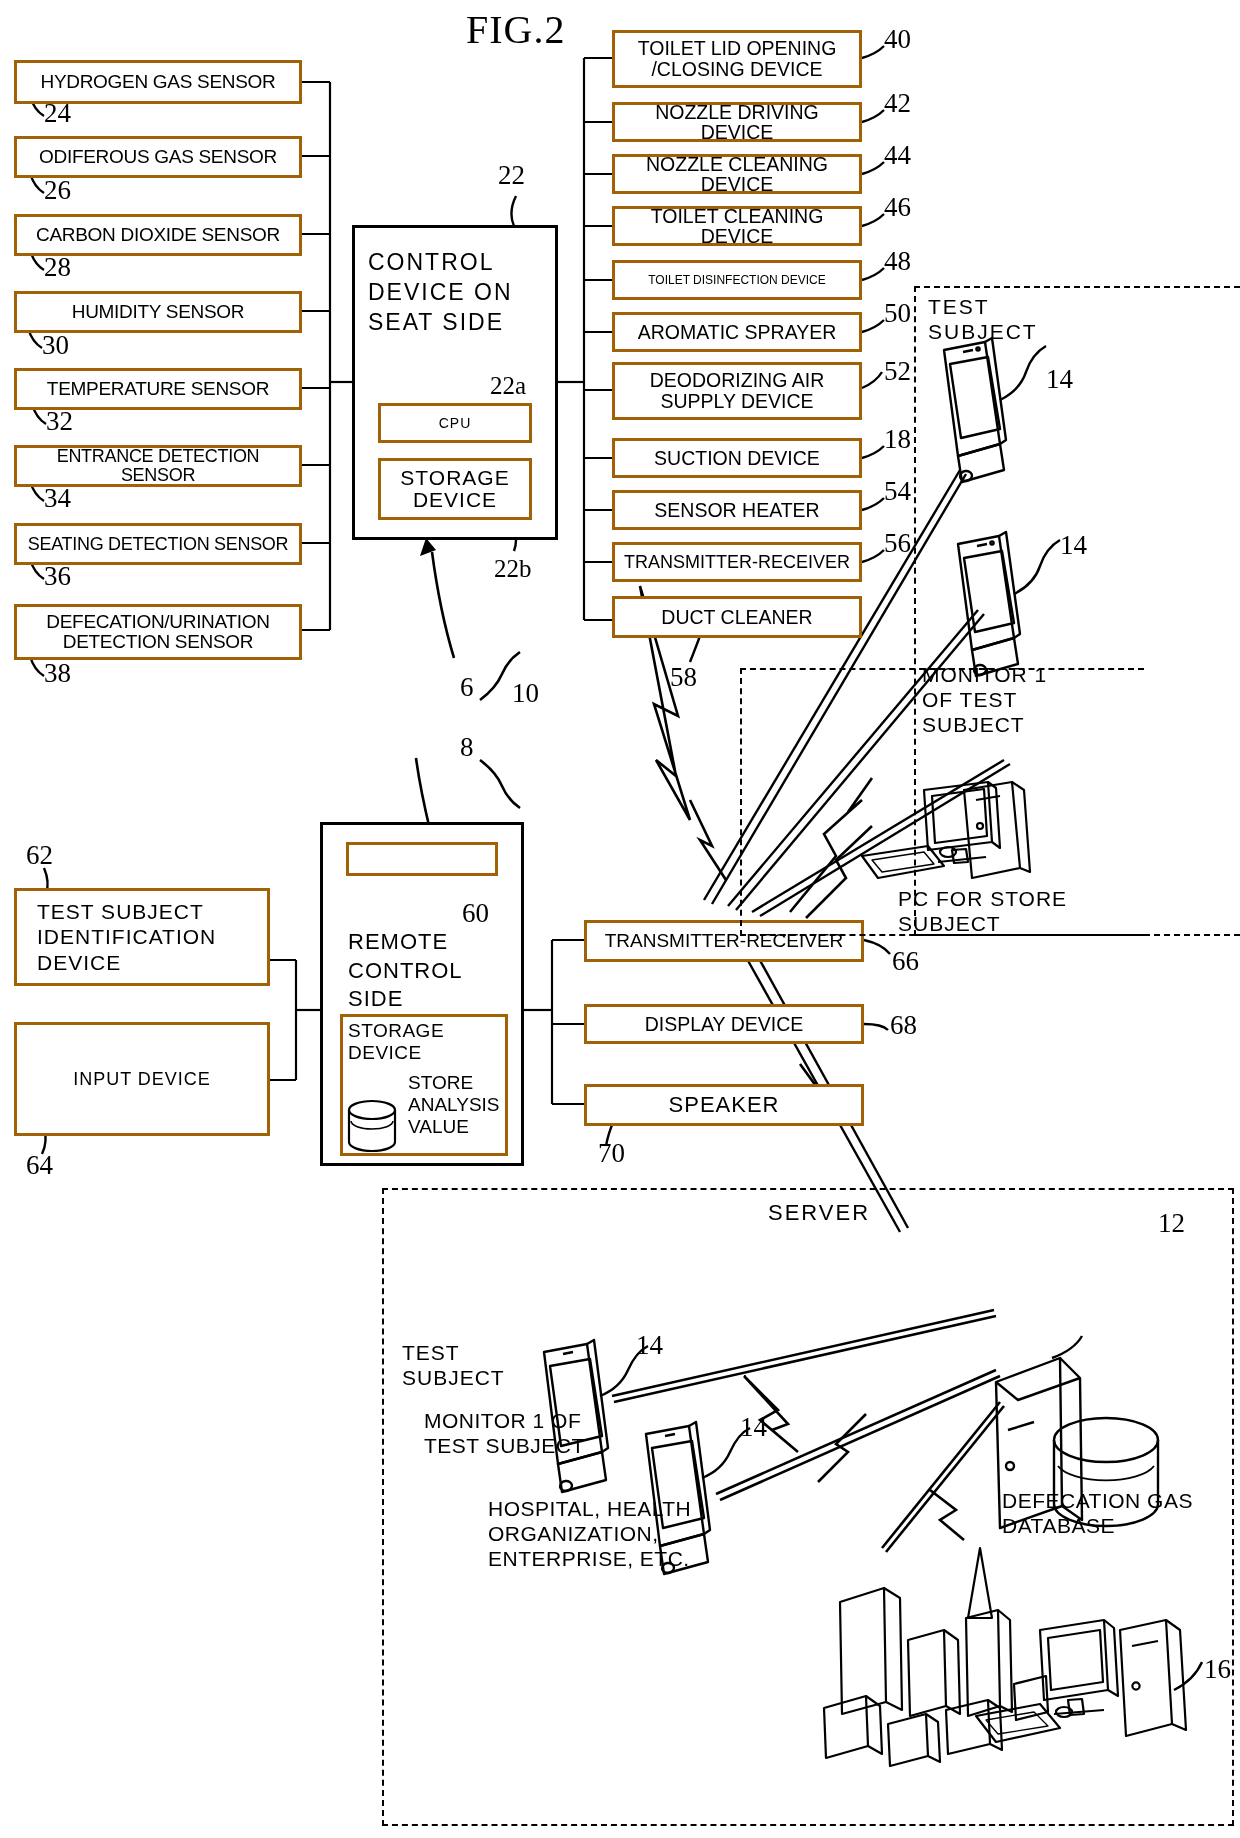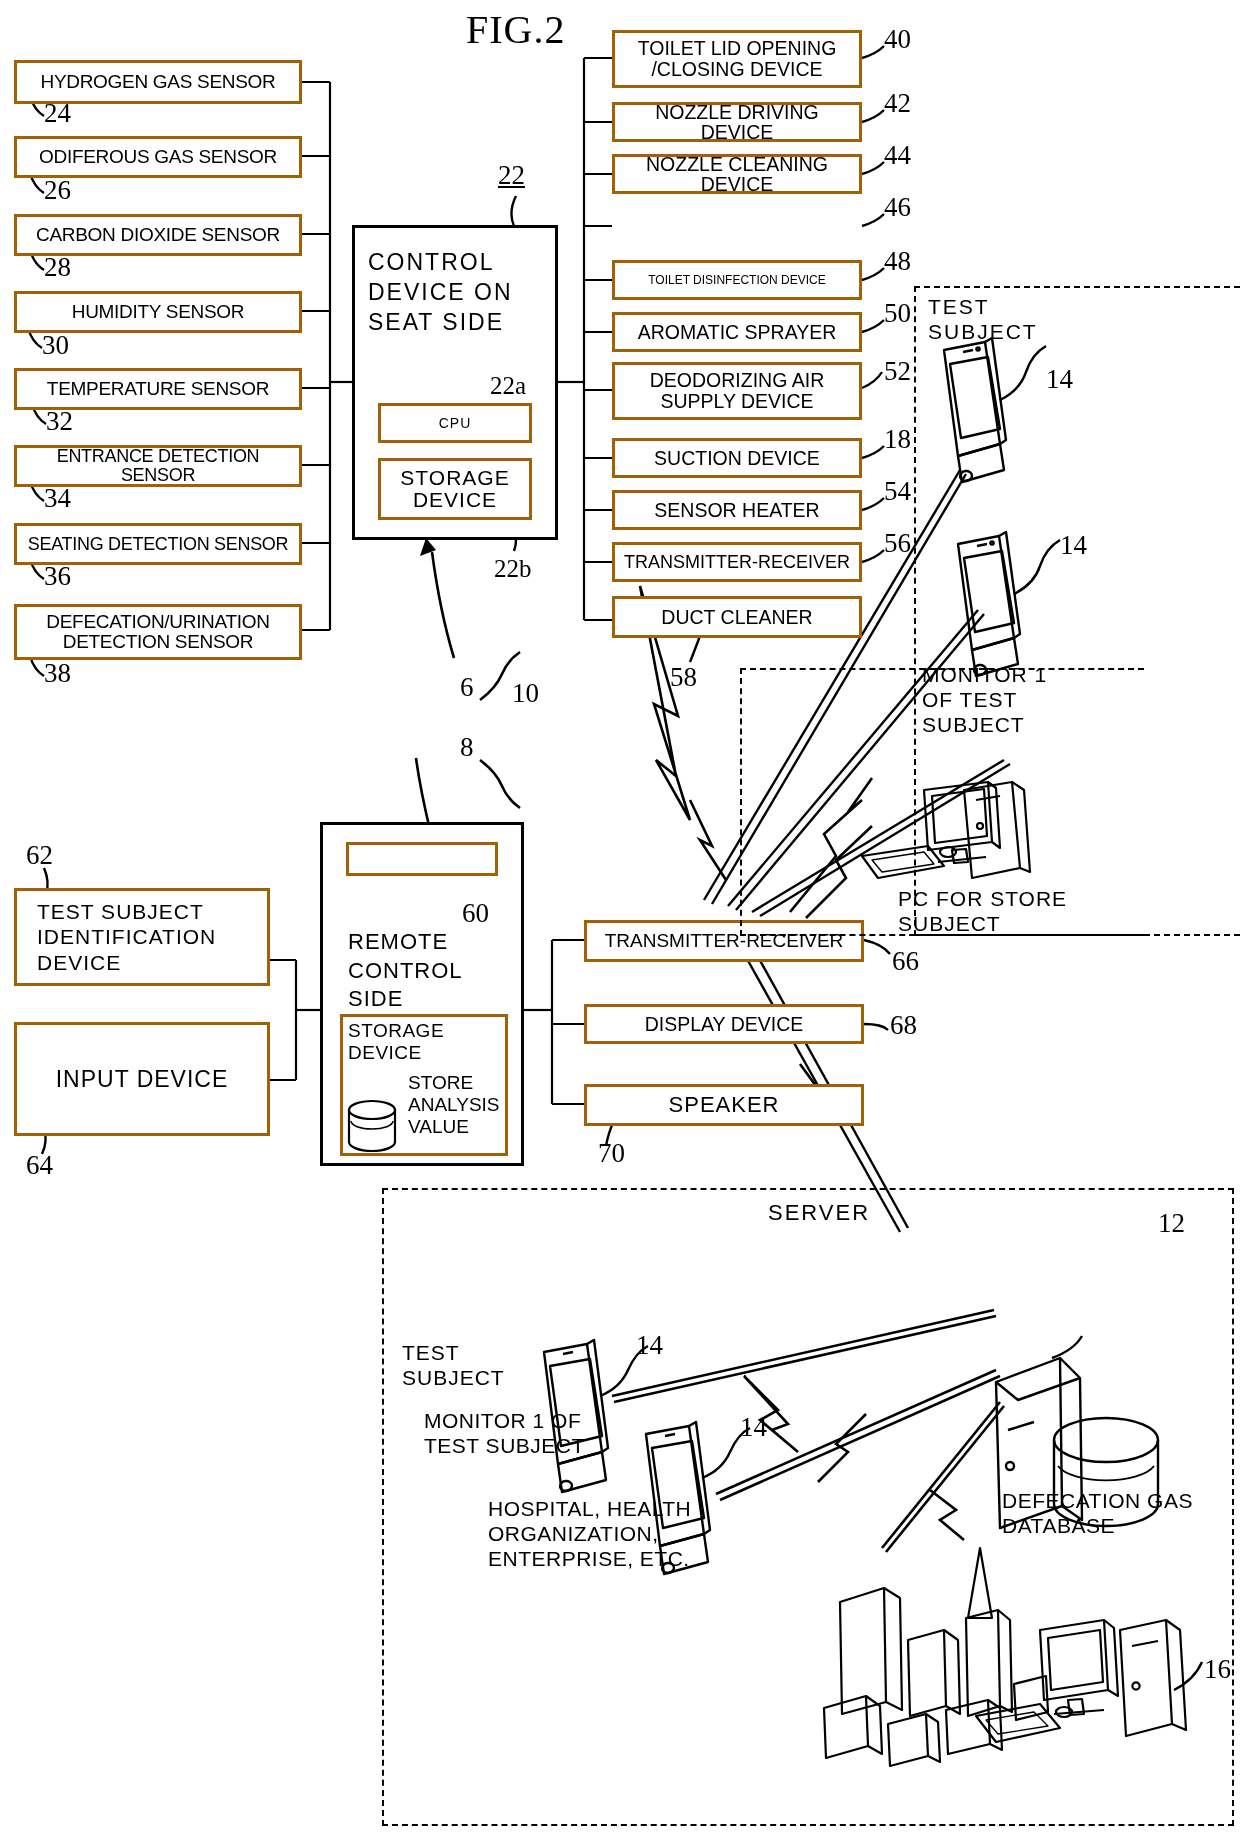--- a/index.html
+++ b/index.html
@@ -307,21 +307,21 @@
 
   <div class="box sensor-box" style="left:14px;top:604px;width:288px;height:56px;white-space:pre-line;font-size:19px;">
     <span>DEFECATION/URINATION
 DETECTION SENSOR</span></div>
   <div class="num" style="left:44px;top:658px;">38</div>
 
   <div class="ctrl" style="left:352px;top:225px;width:206px;height:315px;"></div>
   <div class="ctrl-label" style="left:368px;top:248px;white-space:pre-line;">CONTROL
 DEVICE  ON
 SEAT SIDE</div>
-  <div class="num" style="left:498px;top:160px;text-decoration:underline;">22</div>
+  <div class="num" style="left:498px;top:160px;">22</div>
 
   <div class="box" style="left:378px;top:403px;width:154px;height:40px;font-size:14px;letter-spacing:1px;">
     <span>CPU</span>
     </div>
   <div class="num s" style="left:490px;top:372px;">22a</div>
 
   <div class="box" style="left:378px;top:458px;width:154px;height:62px;font-size:21px;letter-spacing:1px;white-space:pre-line;">
     <span>STORAGE
 DEVICE</span></div>
   <div class="num s" style="left:494px;top:555px;">22b</div>
@@ -334,20 +334,23 @@
   <div class="box dev-box" style="left:612px;top:102px;width:250px;height:40px;">
     <span>NOZZLE DRIVING DEVICE</span>
     </div>
   <div class="num" style="left:884px;top:88px;">42</div>
 
   <div class="box dev-box" style="left:612px;top:154px;width:250px;height:40px;">
     <span>NOZZLE CLEANING DEVICE</span>
     </div>
   <div class="num" style="left:884px;top:140px;">44</div>
 
+  <div class="box dev-box" style="left:612px;top:206px;width:250px;height:40px;">
+    <span>TOILET CLEANING DEVICE</span>
+    </div>
   <div class="num" style="left:884px;top:192px;">46</div>
 
   <div class="box dev-box" style="left:612px;top:260px;width:250px;height:40px;font-size:12px;">
     <span>TOILET DISINFECTION DEVICE</span>
     </div>
   <div class="num" style="left:884px;top:246px;">48</div>
 
   <div class="box dev-box" style="left:612px;top:312px;width:250px;height:40px;">
     <span>AROMATIC SPRAYER</span>
     </div>
@@ -404,21 +407,21 @@
       <path d="M351 1121 a21 8 0 0 0 42 0" stroke-width="1.6"></path>
     </g>
   </svg>
 
   <div class="box" style="left:14px;top:888px;width:256px;height:98px;font-size:21px;white-space:pre-line;letter-spacing:1px;line-height:1.22;justify-content:flex-start;padding-left:16px;text-align:left;">
     <span>TEST SUBJECT
 IDENTIFICATION
 DEVICE</span></div>
   <div class="num" style="left:26px;top:840px;">62</div>
 
-  <div class="box" style="left:14px;top:1022px;width:256px;height:114px;font-size:23px;letter-spacing:1px;">
+  <div class="box" style="left:14px;top:1022px;width:256px;height:114px;font-size:18px;letter-spacing:1px;">
     <span>INPUT DEVICE</span>
     </div>
   <div class="num" style="left:26px;top:1150px;">64</div>
 
   <div class="box dev-box" style="left:584px;top:920px;width:280px;height:42px;font-size:19px;">
     <span>TRANSMITTER-RECEIVER</span>
     </div>
   <div class="num" style="left:892px;top:946px;">66</div>
 
   <div class="box dev-box" style="left:584px;top:1004px;width:280px;height:40px;">

